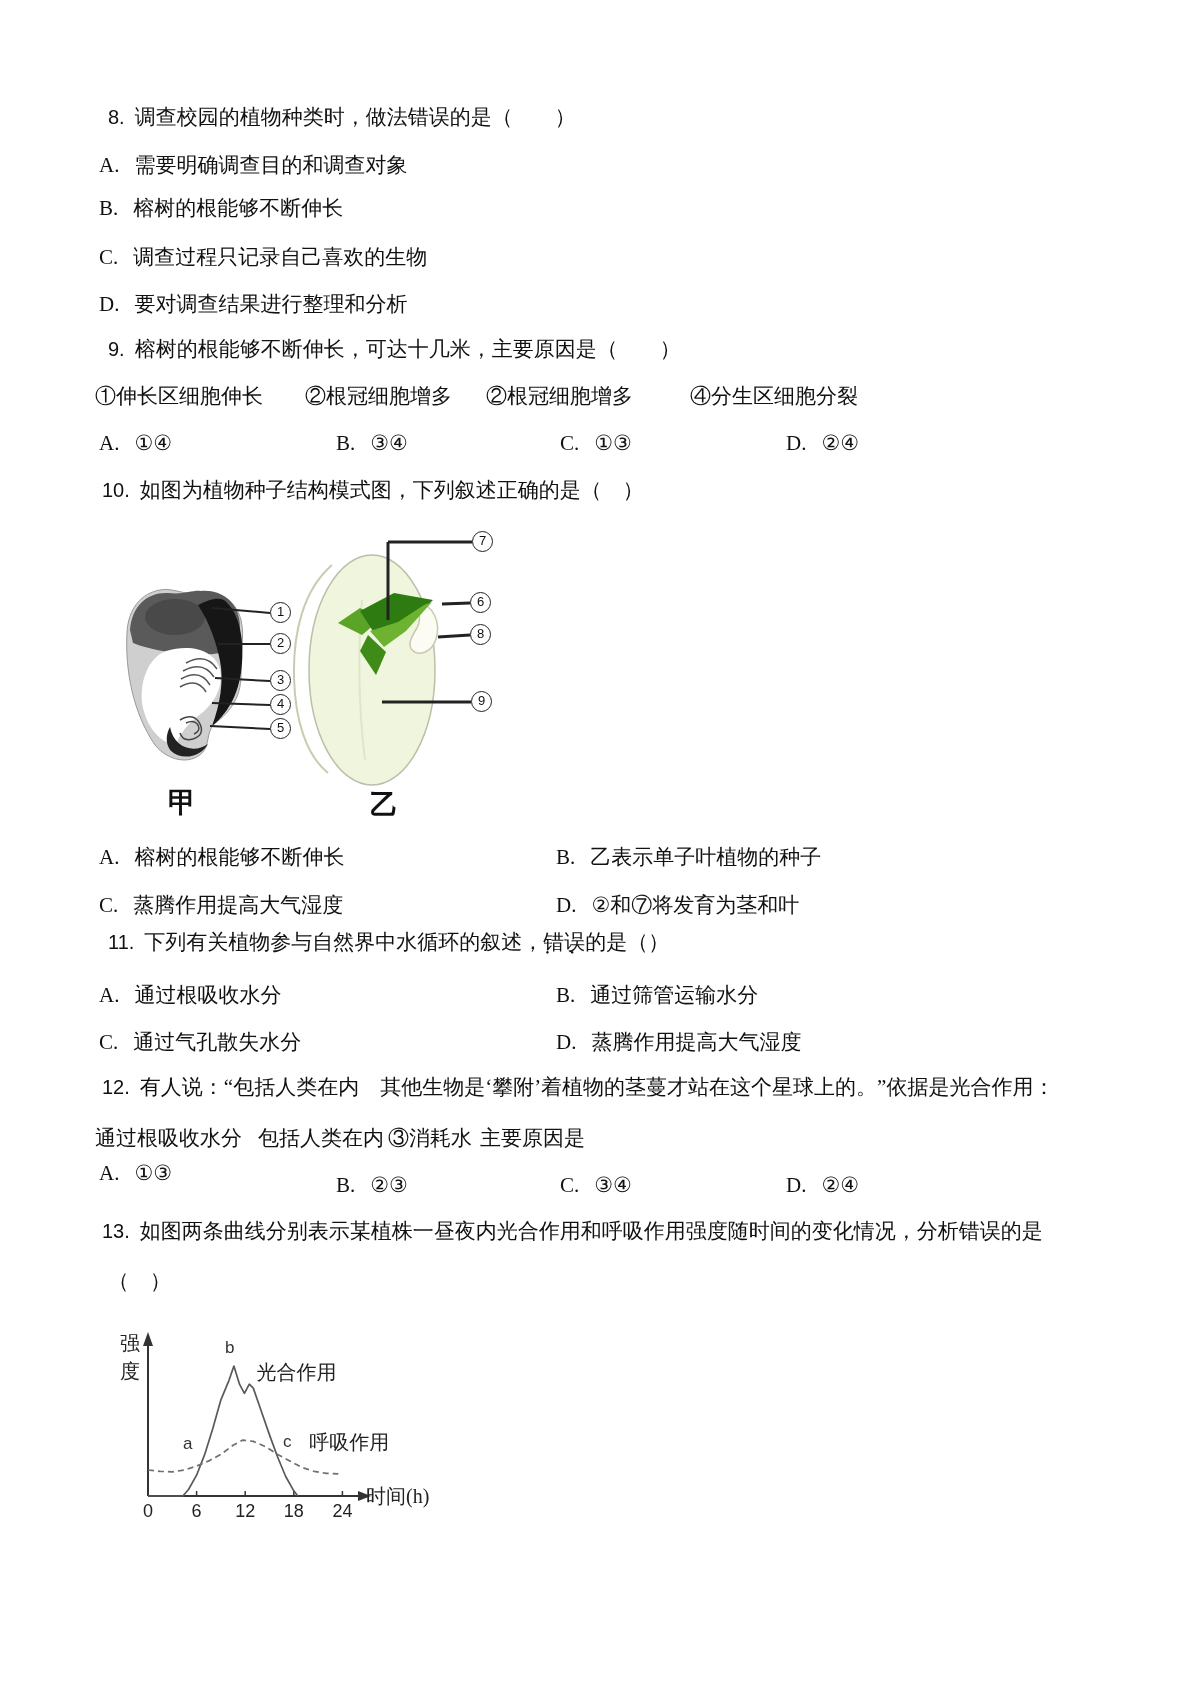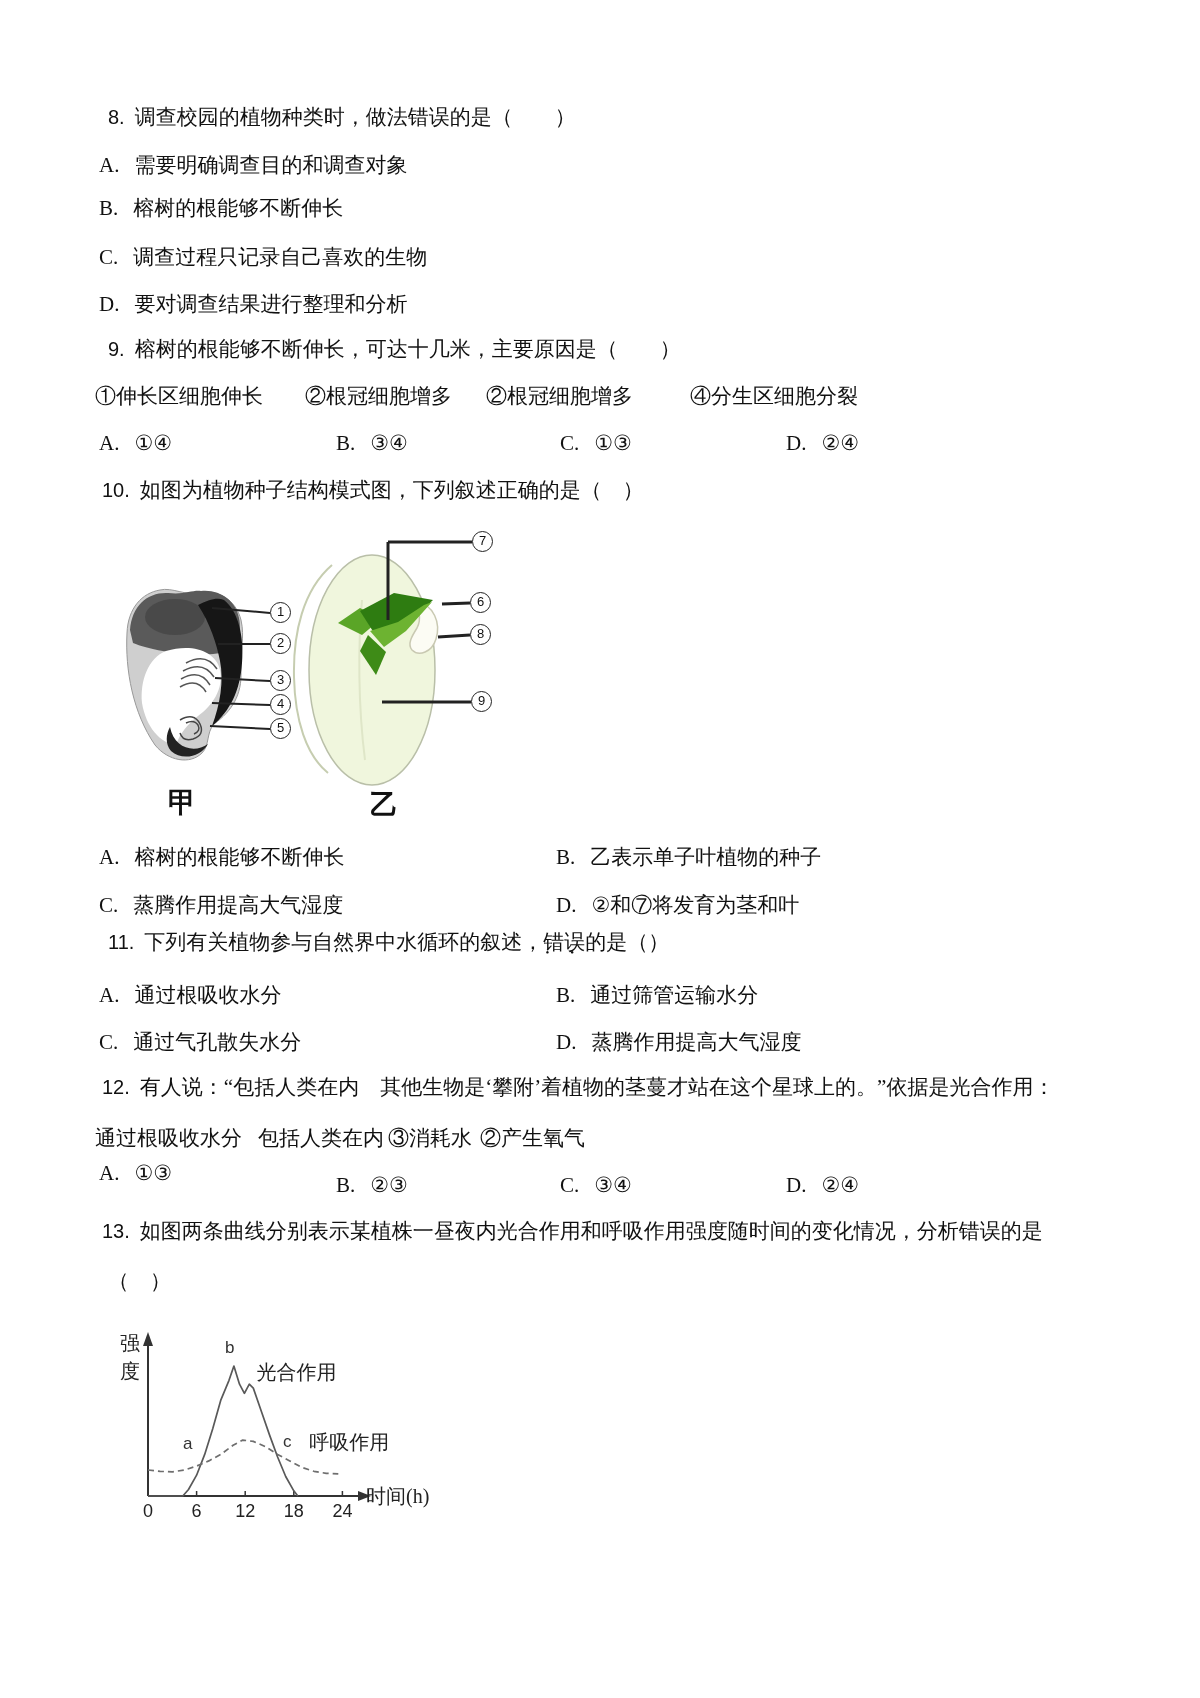--- a/index.html
+++ b/index.html
@@ -125,21 +125,21 @@
   <div class="row" style="left:556px;top:982px"><span class="opt-label">B.</span><span>通过筛管运输水分</span></div>
   <div class="row" style="left:99px;top:1029px"><span class="opt-label">C.</span><span>通过气孔散失水分</span></div>
   <div class="row" style="left:556px;top:1029px"><span class="opt-label">D.</span><span>蒸腾作用提高大气湿度</span></div>
 
   <div class="row" style="left:102px;top:1074px">
     <span class="qnum">12.</span><span>有人说：“包括人类在内　其他生物是‘攀附’着植物的茎蔓才站在这个星球上的。”依据是光合作用：</span>
   </div>
   <div class="row" style="left:95px;top:1125px">通过根吸收水分</div>
   <div class="row" style="left:258px;top:1125px">包括人类在内</div>
   <div class="row" style="left:388px;top:1125px">③消耗水</div>
-  <div class="row" style="left:480px;top:1125px">②产生氧气</div>
+  <div class="row" style="left:480px;top:1125px">主要原因是</div>
   <div class="row" style="left:99px;top:1160px"><span class="opt-label">A.</span><span>①③</span></div>
   <div class="row" style="left:336px;top:1172px"><span class="opt-label">B.</span><span>②③</span></div>
   <div class="row" style="left:560px;top:1172px"><span class="opt-label">C.</span><span>③④</span></div>
   <div class="row" style="left:786px;top:1172px"><span class="opt-label">D.</span><span>②④</span></div>
 
   <div class="row" style="left:102px;top:1218px">
     <span class="qnum">13.</span><span>如图两条曲线分别表示某植株一昼夜内光合作用和呼吸作用强度随时间的变化情况，分析错误的是</span>
   </div>
   <div class="row" style="left:108px;top:1268px">（　）</div>
 

